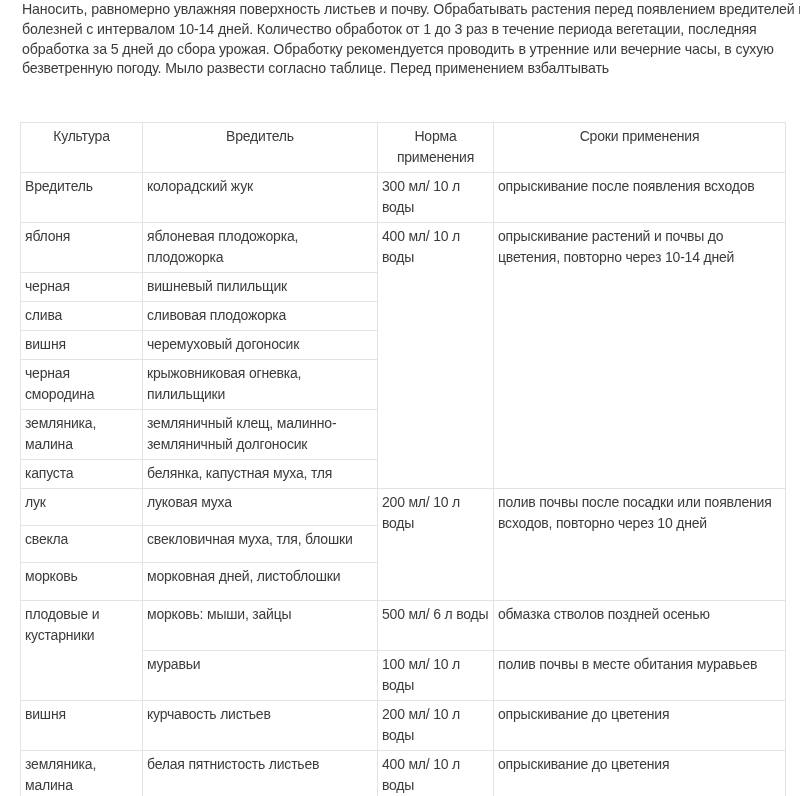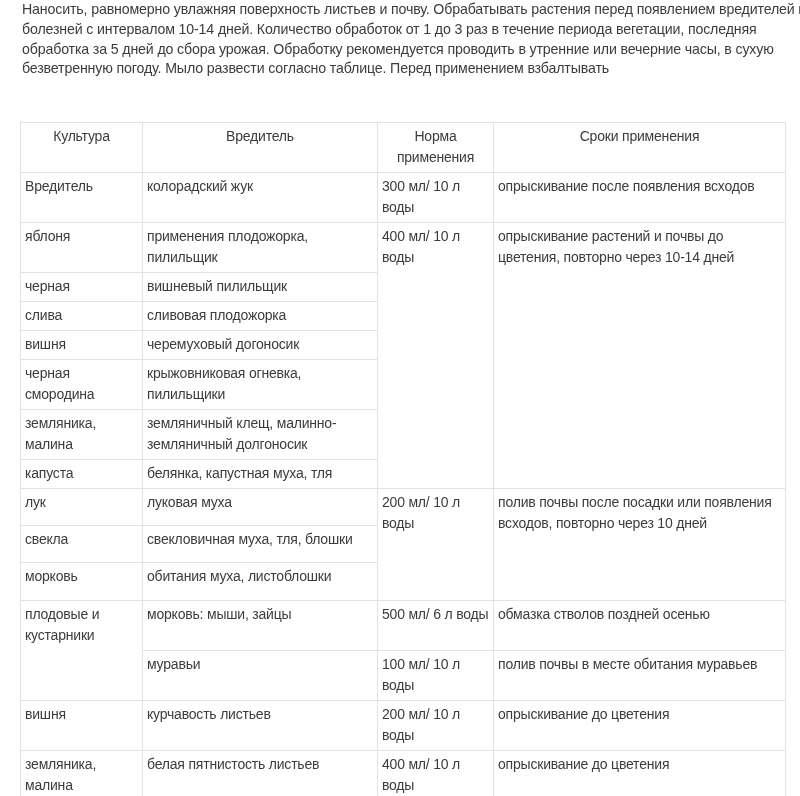--- a/index.html
+++ b/index.html
@@ -53,21 +53,21 @@
     <th>Сроки применения</th>
   </tr>
   <tr style="height:50px">
     <td>Вредитель</td>
     <td>колорадский жук</td>
     <td>300 мл/ 10 л воды</td>
     <td>опрыскивание после появления всходов</td>
   </tr>
   <tr style="height:49px">
     <td>яблоня</td>
-    <td>применения плодожорка, пилильщик</td>
+    <td>яблоневая плодожорка, плодожорка</td>
     <td class="mid" rowspan="7">400 мл/ 10 л воды</td>
     <td class="mid" rowspan="7">опрыскивание растений и почвы до цветения, повторно через 10-14 дней</td>
   </tr>
   <tr style="height:28px">
     <td>черная</td>
     <td>вишневый пилильщик</td>
   </tr>
   <tr style="height:29px">
     <td>слива</td>
     <td>сливовая плодожорка</td>
@@ -93,21 +93,21 @@
     <td>луковая муха</td>
     <td class="mid" rowspan="3">200 мл/ 10 л воды</td>
     <td class="mid" rowspan="3">полив почвы после посадки или появления всходов, повторно через 10 дней</td>
   </tr>
   <tr style="height:37px">
     <td class="mid">свекла</td>
     <td class="mid">свекловичная муха, тля, блошки</td>
   </tr>
   <tr style="height:38px">
     <td class="mid">морковь</td>
-    <td class="mid">обитания муха, листоблошки</td>
+    <td class="mid">морковная дней, листоблошки</td>
   </tr>
   <tr style="height:50px">
     <td rowspan="2">плодовые и кустарники</td>
     <td>морковь: мыши, зайцы</td>
     <td>500 мл/ 6 л воды</td>
     <td>обмазка стволов поздней осенью</td>
   </tr>
   <tr style="height:48px">
     <td>муравьи</td>
     <td>100 мл/ 10 л воды</td>

